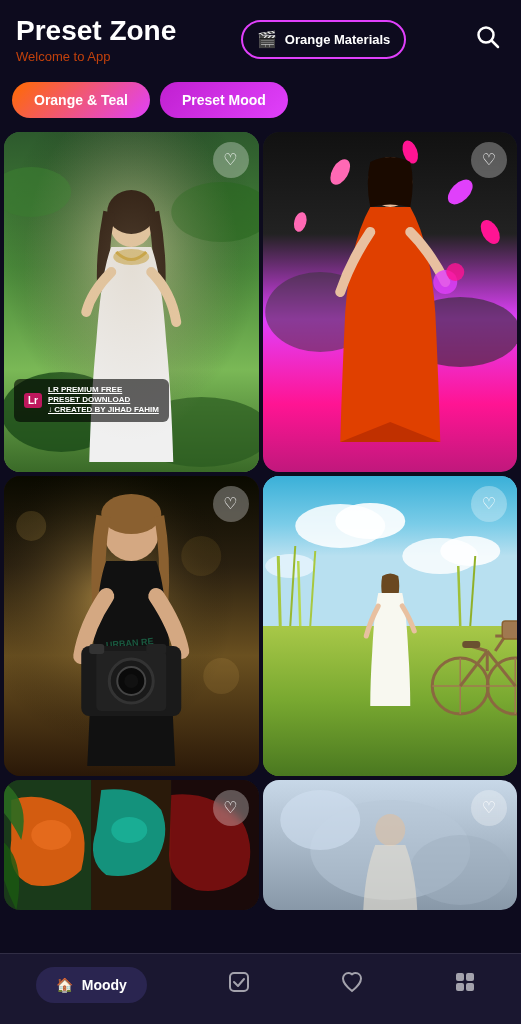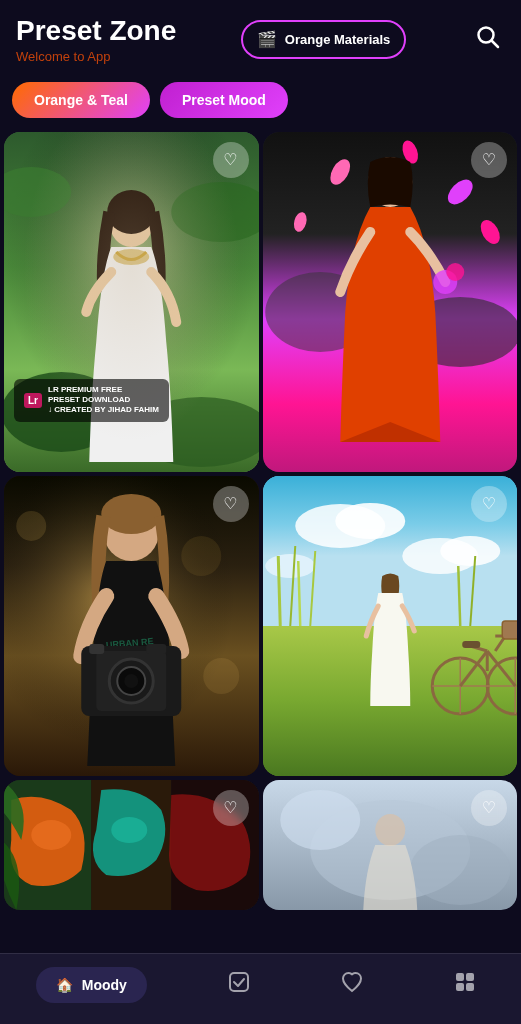--- a/index.html
+++ b/index.html
@@ -172,20 +172,21 @@
       padding: 2px 4px;
       border-radius: 3px;
     }
 
     .lr-text {
       color: #fff;
       font-size: 8px;
       font-weight: 600;
       line-height: 1.3;
       text-transform: uppercase;
+      text-decoration: underline;
     }
 
     
     .heart-btn {
       position: absolute;
       top: 10px;
       right: 10px;
       width: 36px;
       height: 36px;
       border-radius: 50%;

